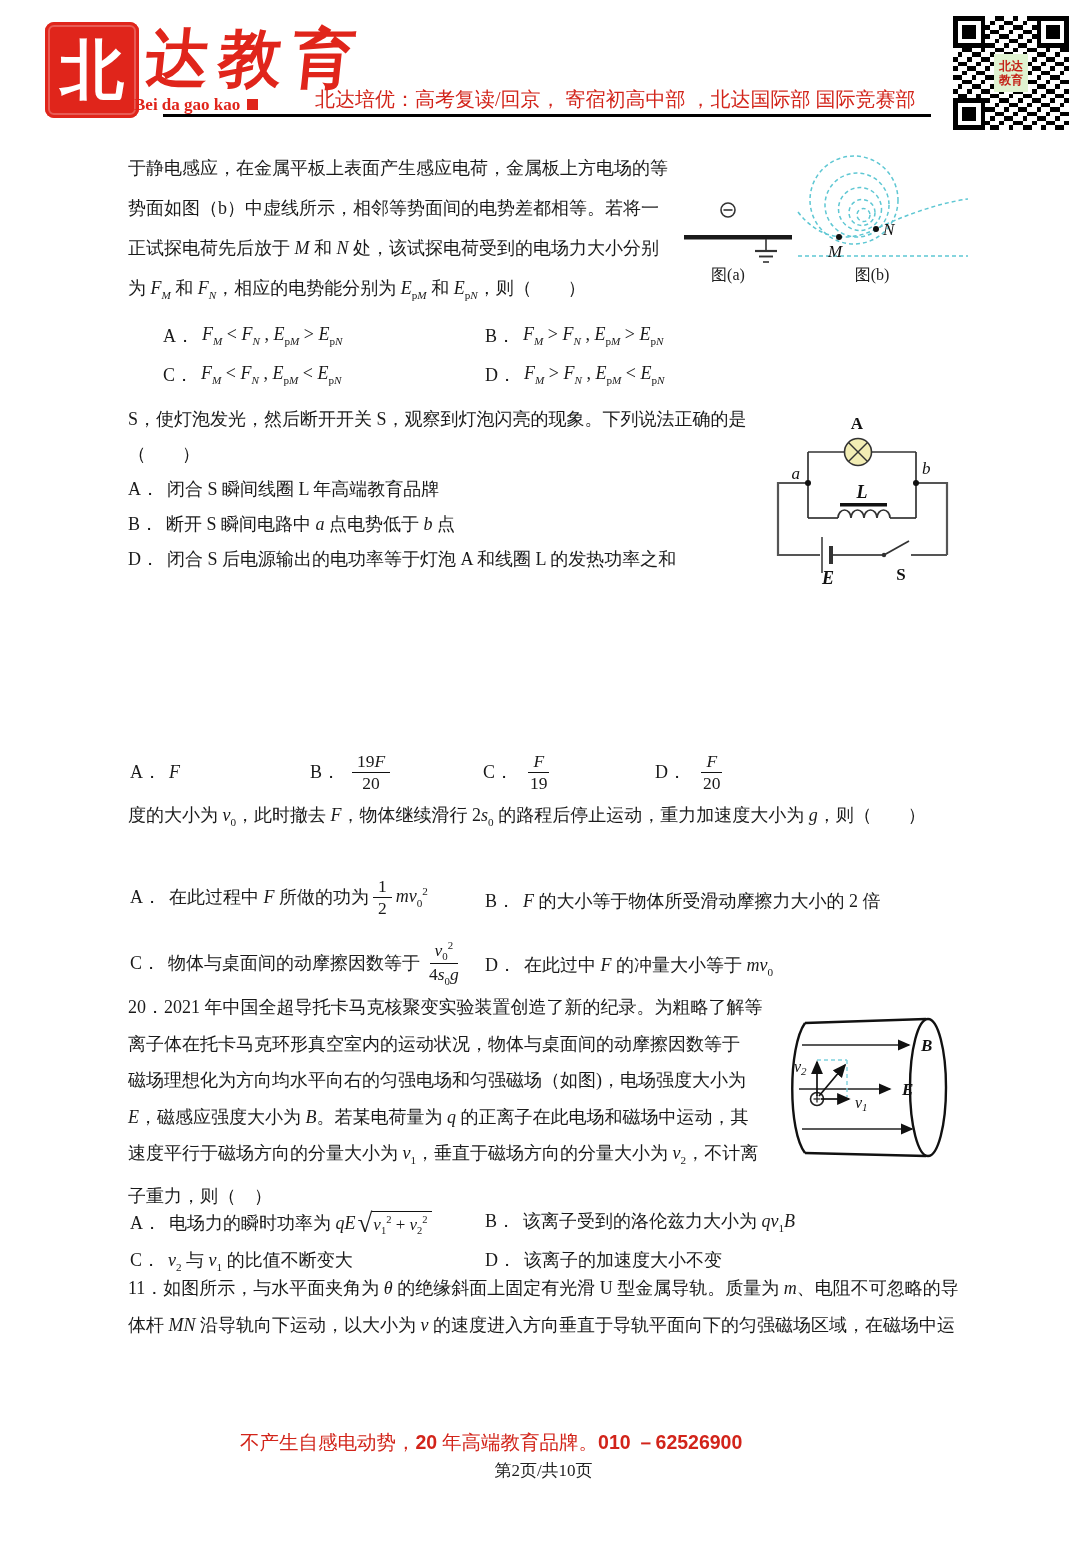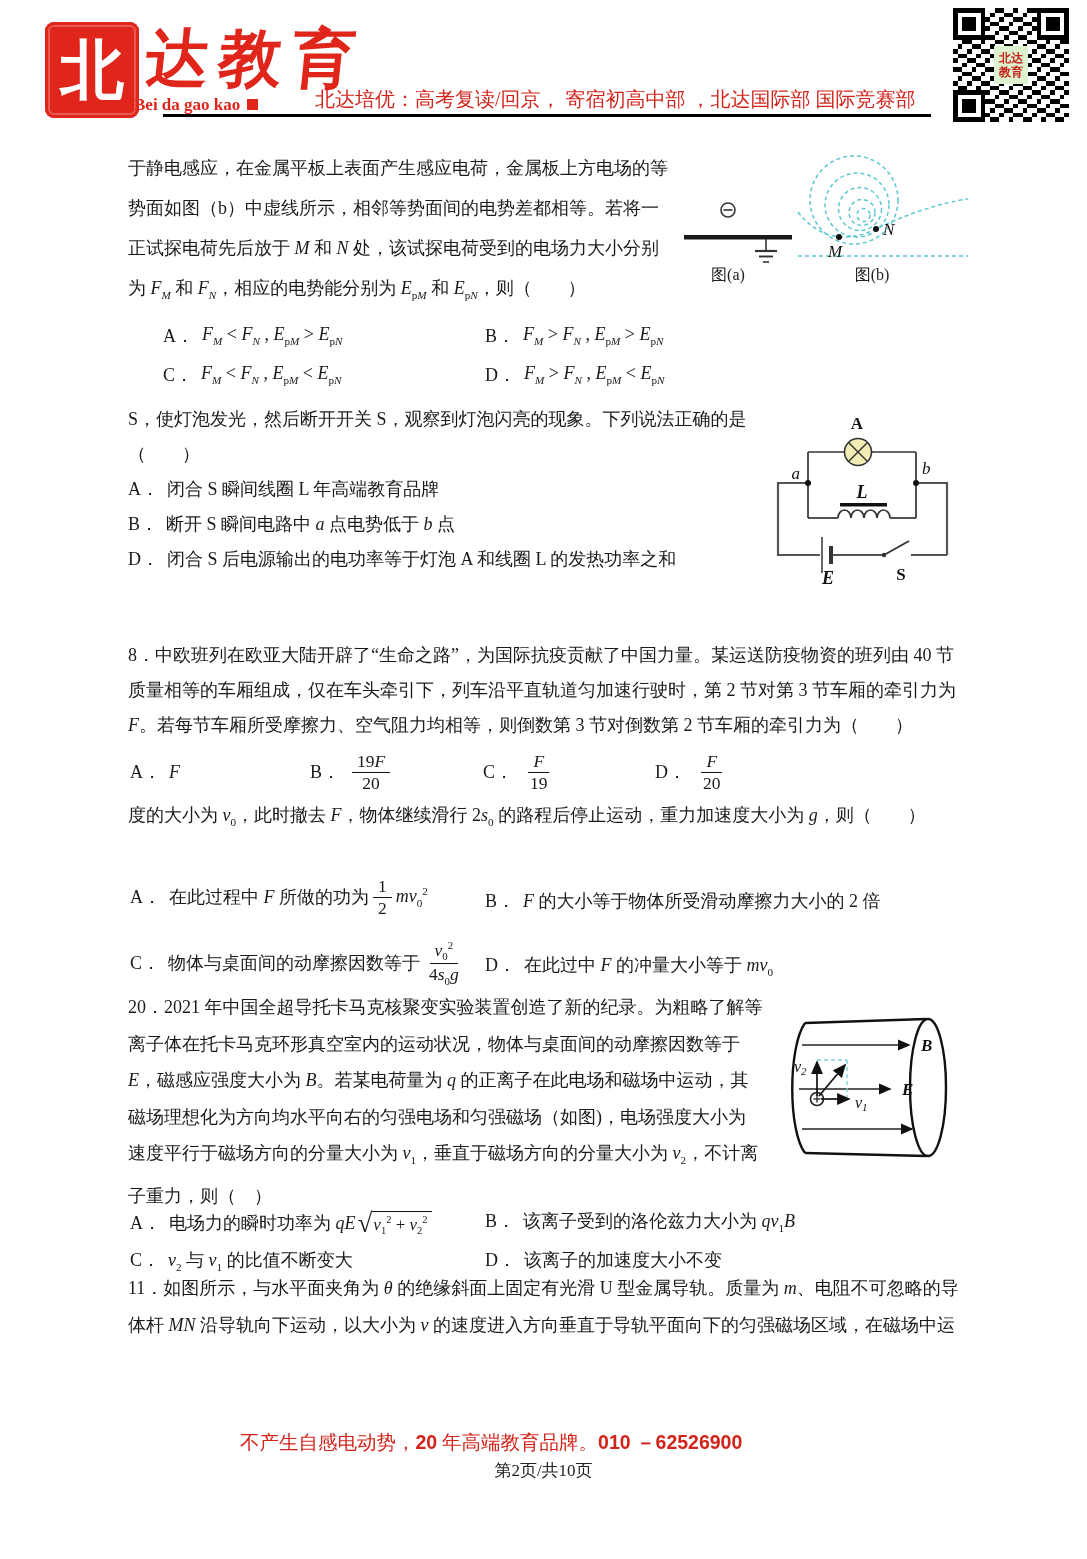--- a/index.html
+++ b/index.html
@@ -10,21 +10,21 @@
   
   .seal{position:absolute;left:45px;top:22px;width:94px;height:96px;background:#e0251b;border-radius:9px;
         display:flex;align-items:center;justify-content:center;color:#fff;font-size:64px;font-weight:bold;
         box-shadow:inset 0 0 0 3px #e0251b, inset 0 0 0 5px rgba(255,255,255,.25);}
   .brand-name{position:absolute;left:146px;top:16px;font-size:63px;font-weight:bold;color:#e0251b;
         letter-spacing:10px;transform:skewX(-6deg);}
   .brand-sub{position:absolute;left:134px;top:95px;font-size:17px;font-weight:bold;color:#e0251b;}
   .brand-sq{display:inline-block;width:11px;height:11px;background:#e0251b;margin-left:7px;}
   .tagline{position:absolute;left:315px;top:86px;font-size:20px;color:#d2241a;white-space:nowrap;}
   .header-rule{position:absolute;left:163px;top:114px;width:768px;height:3px;background:#000;}
-  .qr{position:absolute;left:953px;top:8px;width:116px;height:114px;}
+  .qr{position:absolute;left:953px;top:16px;width:116px;height:114px;}
   .qr-grid{display:grid;width:100%;height:100%;grid-template-columns:repeat(25,1fr);grid-template-rows:repeat(25,1fr);}
   .qr-grid i{background:#000;display:block;}
   .qr-badge{position:absolute;left:41px;top:38px;width:34px;height:38px;background:#dff2d0;
         display:flex;flex-direction:column;align-items:center;justify-content:center;
         color:#c42318;font-size:12px;font-weight:bold;line-height:14px;}
   
   .q{position:absolute;}
   .line{white-space:nowrap;font-size:18px;}
   .lh40 .line{line-height:40px;}
   .lh35 .line{line-height:35px;}
@@ -471,25 +471,20 @@
     <text x="30" y="69" font-size="17" font-style="italic" text-anchor="end" fill="#111">a</text>
     <text x="152" y="64" font-size="17" font-style="italic" fill="#111">b</text>
     <line x1="52" y1="127" x2="52" y2="163" stroke="#333" stroke-width="1.5"></line>
     <line x1="61" y1="136" x2="61" y2="154" stroke="#333" stroke-width="4"></line>
     <text x="58" y="174" font-size="18" font-style="italic" font-weight="bold" text-anchor="middle" fill="#111">E</text>
     <circle cx="114" cy="145" r="2.2" fill="#333"></circle>
     <line x1="114" y1="145" x2="139" y2="131" stroke="#333" stroke-width="1.8"></line>
     <text x="131" y="170" font-size="17" font-weight="bold" text-anchor="middle" fill="#111">S</text>
   </svg>
 
-  <section class="q lh35" style="left:128px;top:638px;width:840px;">
-    <div class="line">8．中欧班列在欧亚大陆开辟了“生命之路”，为国际抗疫贡献了中国力量。某运送防疫物资的班列由 40 节</div>
-    <div class="line">质量相等的车厢组成，仅在车头牵引下，列车沿平直轨道匀加速行驶时，第 2 节对第 3 节车厢的牵引力为</div>
-    <div class="line"><i>F</i>。若每节车厢所受摩擦力、空气阻力均相等，则倒数第 3 节对倒数第 2 节车厢的牵引力为（　　）</div>
-  </section>
   <div class="q8-opts">
     <div class="q8-opt" style="left:0;">
       <span class="opt-label">A．</span>
       <span><i>F</i></span>
     </div>
     <div class="q8-opt" style="left:180px;">
       <span class="opt-label">B．</span>
       <span class="frac">
           <span class="num">19<i>F</i></span>
           <span class="den">20</span>
@@ -536,22 +531,22 @@
       </span>
   </div>
   <div class="abs-opt" style="left:485px;top:953px;">
     <span class="opt-label">D．</span>
     <span>在此过中 <i>F</i> 的冲量大小等于 <i>mv</i><sub>0</sub></span>
   </div>
 
   <section class="q lh365" style="left:128px;top:989px;width:650px;">
     <div class="line">20．2021 年中国全超导托卡马克核聚变实验装置创造了新的纪录。为粗略了解等</div>
     <div class="line">离子体在托卡马克环形真空室内的运动状况，物体与桌面间的动摩擦因数等于</div>
+    <div class="line">磁场理想化为方向均水平向右的匀强电场和匀强磁场（如图)，电场强度大小为</div>
     <div class="line"><i>E</i>，磁感应强度大小为 <i>B</i>。若某电荷量为 <i>q</i> 的正离子在此电场和磁场中运动，其</div>
-    <div class="line">磁场理想化为方向均水平向右的匀强电场和匀强磁场（如图)，电场强度大小为</div>
     <div class="line">速度平行于磁场方向的分量大小为 <i>v</i><sub>1</sub>，垂直于磁场方向的分量大小为 <i>v</i><sub>2</sub>，不计离</div>
     <div class="line">子重力，则（　）</div>
   </section>
 
   <svg class="fig" style="left:775px;top:1005px;" width="190" height="160" viewBox="0 0 190 160">
     <defs>
       <marker id="ah" markerWidth="9" markerHeight="8" refX="7" refY="3.5" orient="auto">
         <path d="M0,0 L8,3.5 L0,7 Z" fill="#111"></path>
       </marker>
     </defs>

